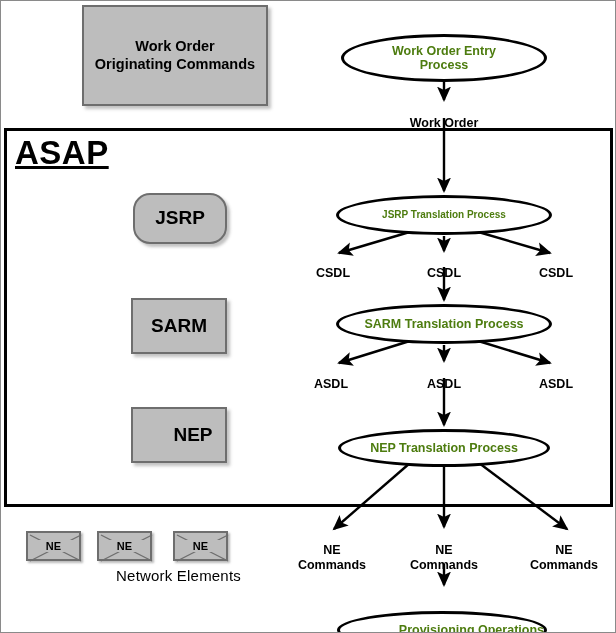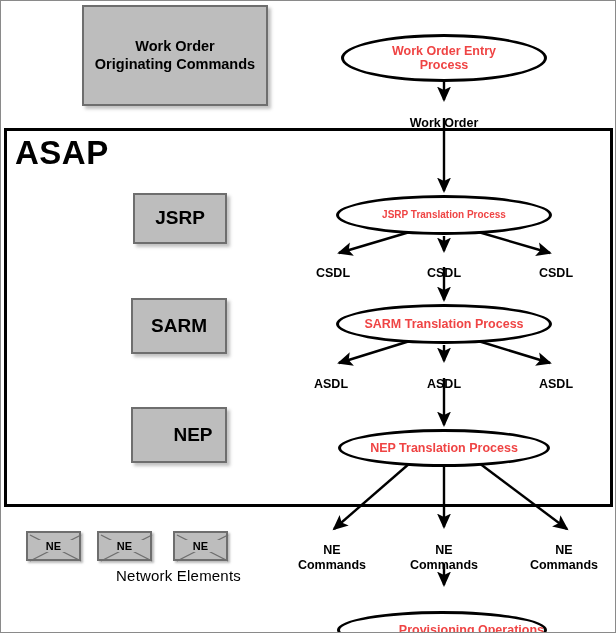--- a/index.html
+++ b/index.html
@@ -49,35 +49,36 @@
   }
   #asap-label {
     position: absolute;
     left: 14px;
     top: 133px;
     font-size: 33px;
     font-weight: bold;
     letter-spacing: 0.5px;
     color: #000000;
     font-family: "Liberation Sans", sans-serif;
+    text-decoration: underline;
   }
 
   
   .ellipse {
     position: absolute;
     border: 3px solid #000000;
     border-radius: 50%;
     box-sizing: border-box;
     background: #ffffff;
     display: flex;
     align-items: center;
     justify-content: center;
     text-align: center;
     font-weight: bold;
-    color: #ef4444;
+    color: #4d7c0f;
     line-height: 1.12;
   }
 
   
   .flowlabel {
     position: absolute;
     font-weight: bold;
     font-size: 12.5px;
     color: #000000;
     text-align: center;
@@ -165,21 +166,21 @@
   <div class="greybox" style="left:81px; top:4px; width:186px; height:101px; font-size:14.5px;">
     <div>
       <div>Work Order</div>
       <div>Originating Commands</div>
     </div>
   </div>
 
   <div id="asap-container"></div>
   <div id="asap-label">ASAP</div>
 
-  <div class="greybox" style="left:132px; top:192px; width:94px; height:51px; font-size:19px;">
+  <div class="greybox" style="left:132px; top:192px; width:94px; height:51px; font-size:19px;border-radius:17px;">
     <span>JSRP</span>
   </div>
   <div class="greybox" style="left:130px; top:297px; width:96px; height:56px; font-size:19px;">
     <span>SARM</span>
   </div>
   <div class="greybox" style="left:130px; top:406px; width:96px; height:56px; font-size:19px;padding-left:28px;">
     <span>NEP</span>
   </div>
 
   <div class="ellipse" style="left:340px; top:33px; width:206px; height:48px; font-size:12.5px;">

